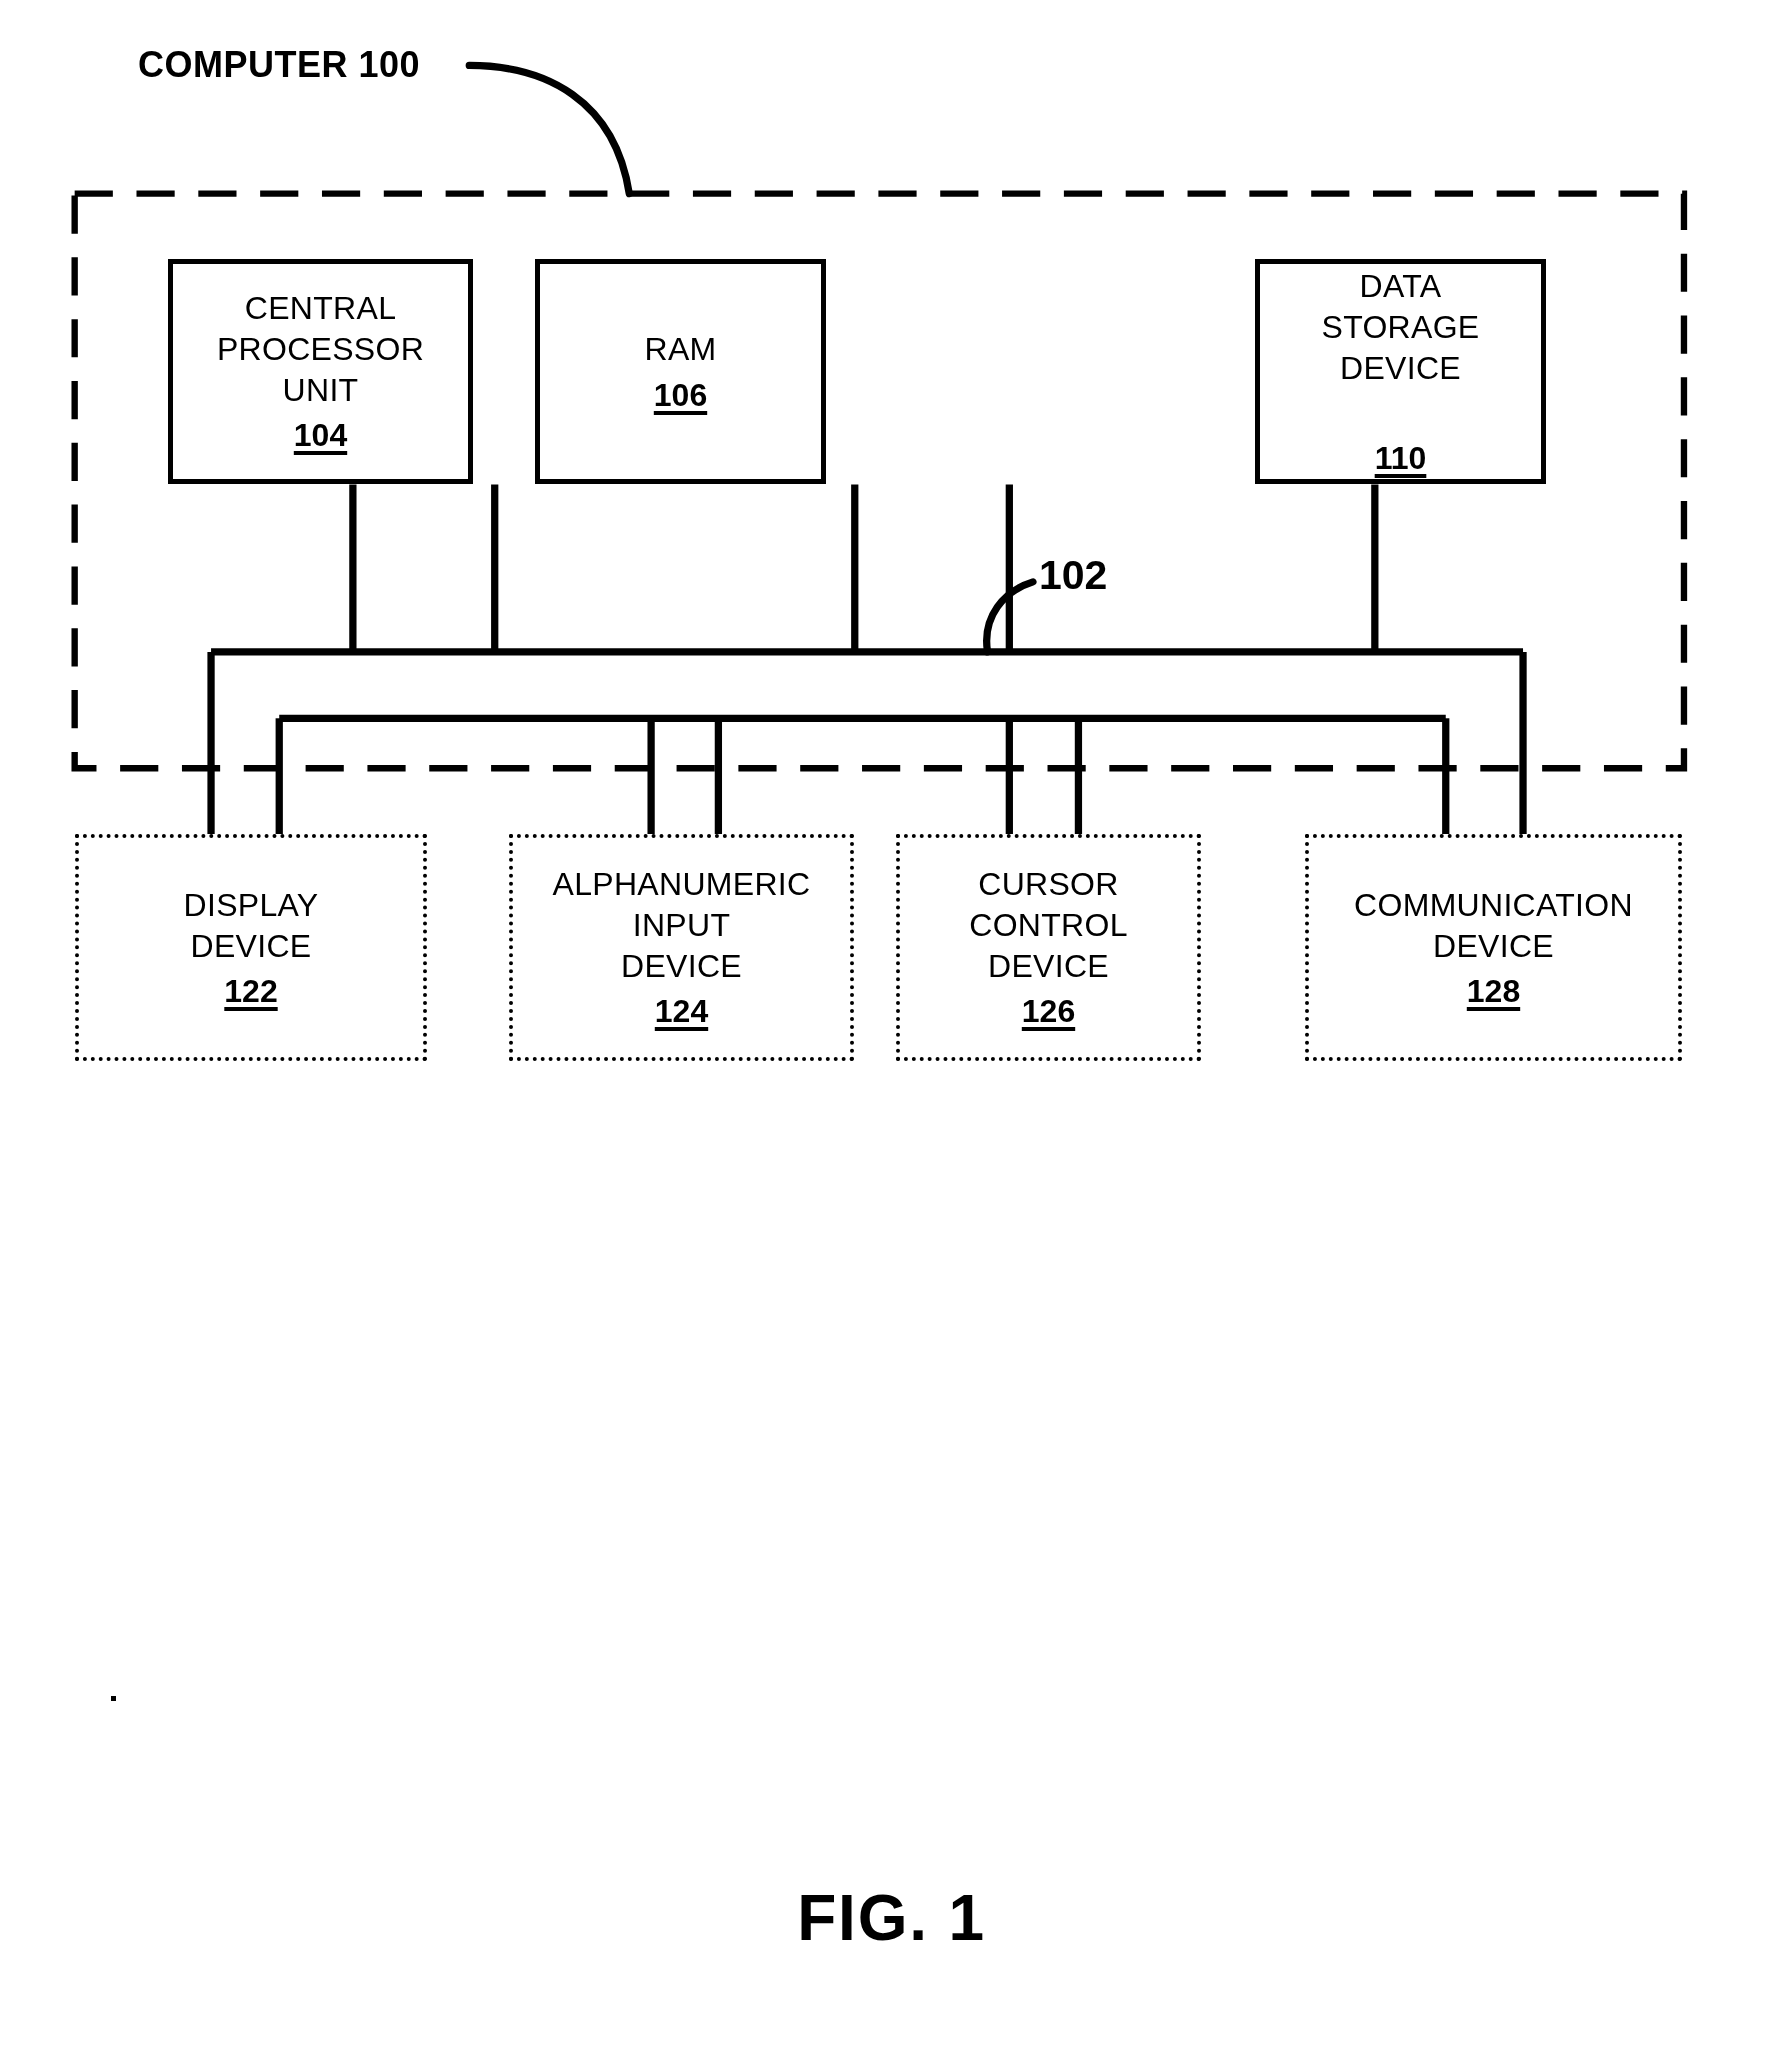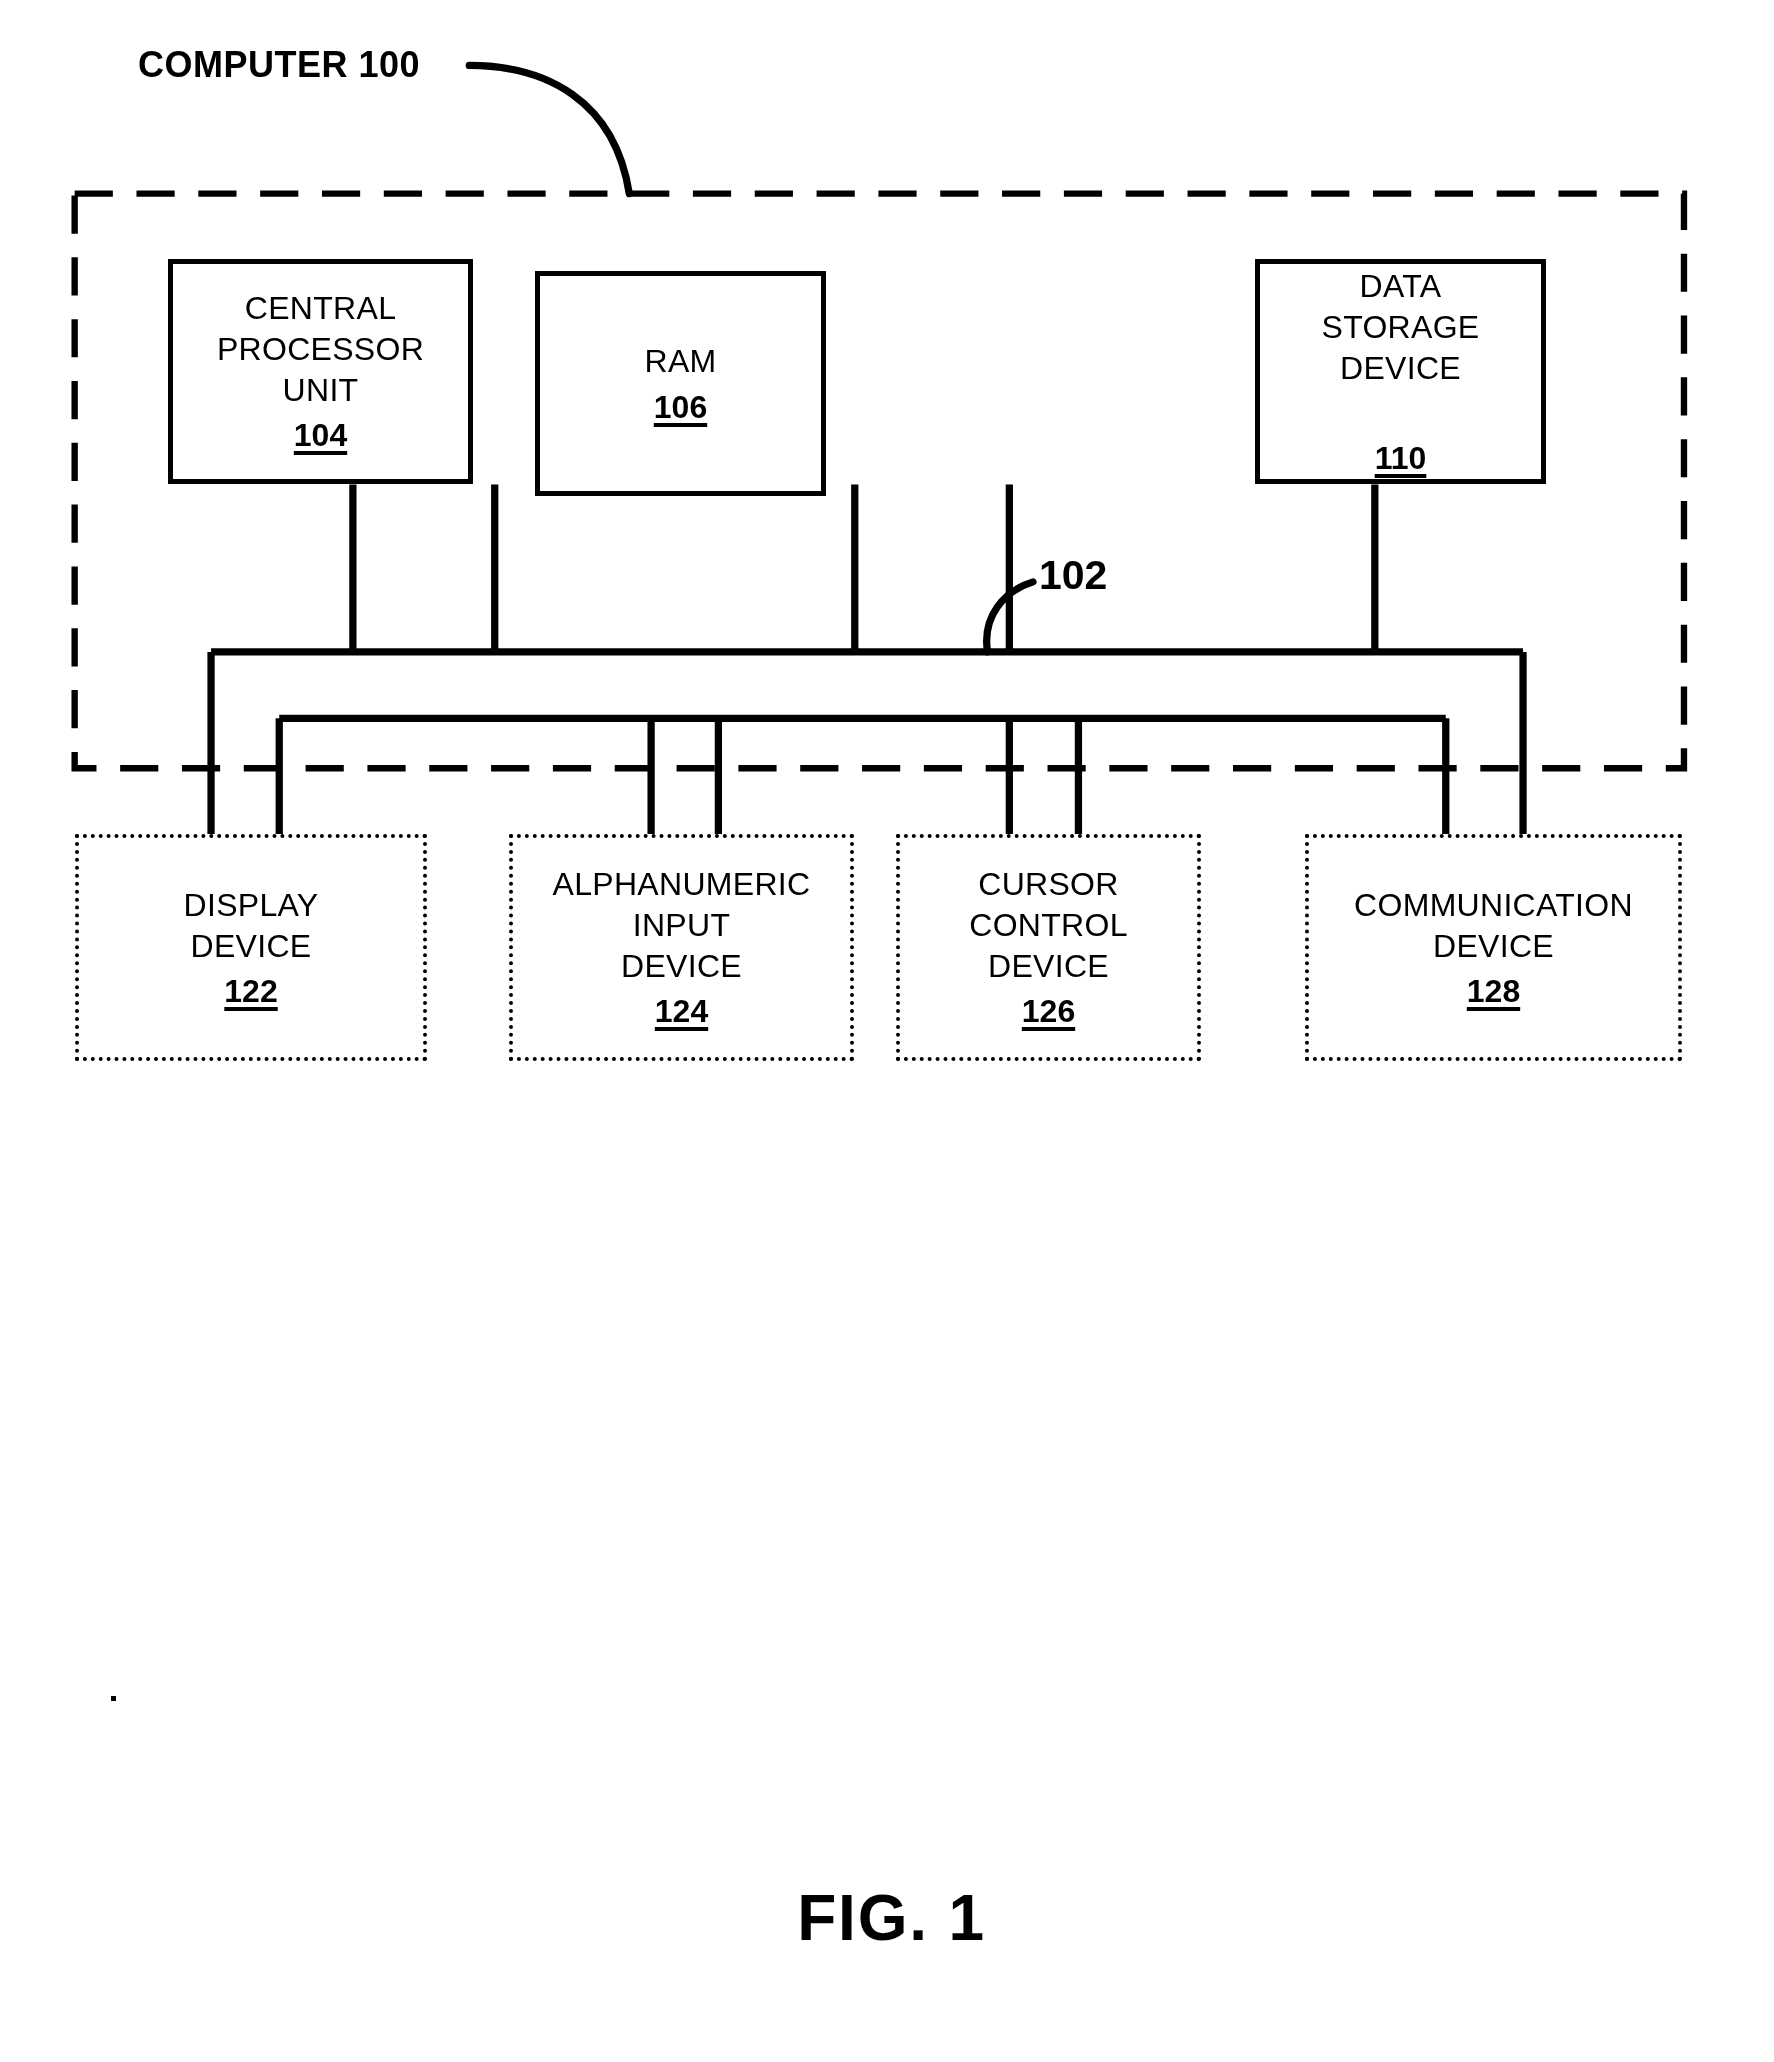--- a/index.html
+++ b/index.html
@@ -146,21 +146,21 @@
 
   <div class="ref-num-float" style="left:1039px; top:555px;">102</div>
 
   <div class="unit-box solid" style="left:168px; top:259px; width:305px; height:225px;">
     <div class="unit-title">CENTRAL
 PROCESSOR
 UNIT</div>
     <div class="unit-ref">104</div>
   </div>
 
-  <div class="unit-box solid" style="left:535px; top:259px; width:291px; height:225px;margin-top:12px;">
+  <div class="unit-box solid" style="left:535px; top:259px; width:291px; height:225px;">
     <div class="unit-title">RAM</div>
     <div class="unit-ref">106</div>
   </div>
 
 
   <div class="unit-box solid" style="left:1255px; top:259px; width:291px; height:225px;gap:45px;">
     <div class="unit-title">DATA
 STORAGE
 DEVICE</div>
     <div class="unit-ref">110</div>

